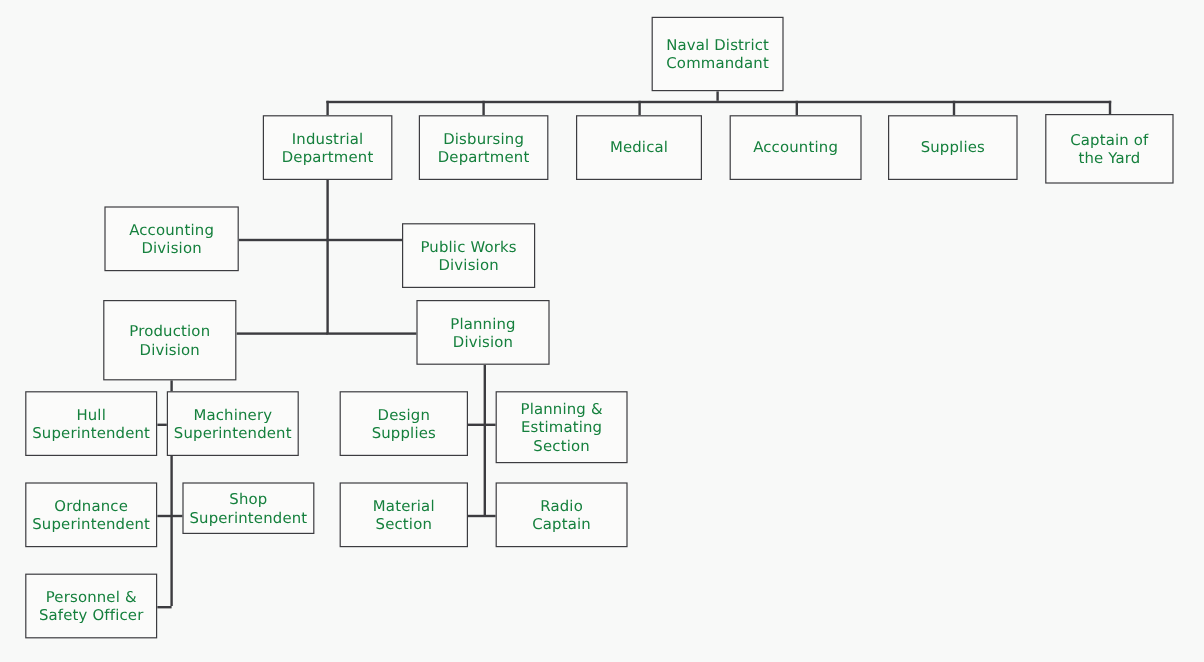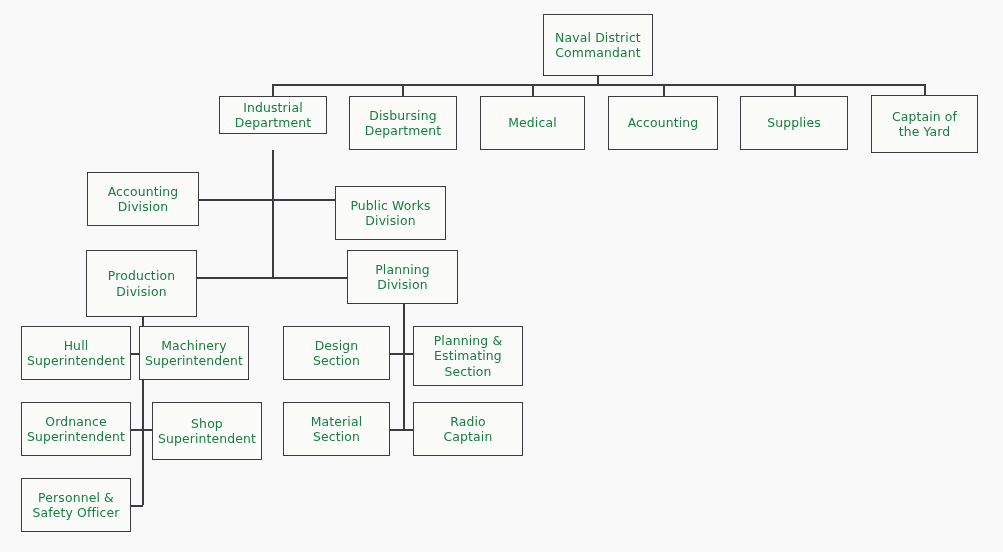--- a/index.html
+++ b/index.html
@@ -65,21 +65,21 @@
     <div class="conn h" style="left: 272px; top: 277px; width: 76px;"></div>
     <div class="conn v" style="left: 142px; top: 304px; height: 201px;"></div>
     <div class="conn h" style="left: 131px; top: 353px; width: 22px;"></div>
     <div class="conn h" style="left: 131px; top: 429px; width: 22px;"></div>
     <div class="conn h" style="left: 131px; top: 505px; width: 12px;"></div>
     <div class="conn v" style="left: 403px; top: 304px; height: 126px;"></div>
     <div class="conn h" style="left: 390px; top: 353px; width: 24px;"></div>
     <div class="conn h" style="left: 390px; top: 429px; width: 24px;"></div>
     <div class="node" style="left: 543px; top: 14px; width: 110px; height: 62px;">Naval District
 Commandant</div>
-    <div class="node" style="left: 219px; top: 96px; width: 108px; height: 38px;">Industrial
+    <div class="node" style="left: 219px; top: 96px; width: 108px; height: 54px;">Industrial
 Department</div>
     <div class="node" style="left: 349px; top: 96px; width: 108px; height: 54px;">Disbursing
 Department</div>
     <div class="node" style="left: 480px; top: 96px; width: 105px; height: 54px;">Medical</div>
     <div class="node" style="left: 608px; top: 96px; width: 110px; height: 54px;">Accounting</div>
     <div class="node" style="left: 740px; top: 96px; width: 108px; height: 54px;">Supplies</div>
     <div class="node" style="left: 871px; top: 95px; width: 107px; height: 58px;">Captain of
 the Yard</div>
     <div class="node" style="left: 87px; top: 172px; width: 112px; height: 54px;">Accounting
 Division</div>
@@ -87,27 +87,27 @@
 Division</div>
     <div class="node" style="left: 86px; top: 250px; width: 111px; height: 67px;">Production
 Division</div>
     <div class="node" style="left: 347px; top: 250px; width: 111px; height: 54px;">Planning
 Division</div>
     <div class="node" style="left: 21px; top: 326px; width: 110px; height: 54px;">Hull
 Superintendent</div>
     <div class="node" style="left: 139px; top: 326px; width: 110px; height: 54px;">Machinery
 Superintendent</div>
     <div class="node" style="left: 283px; top: 326px; width: 107px; height: 54px;">Design
-Section</div>
+Supplies</div>
     <div class="node" style="left: 413px; top: 326px; width: 110px; height: 60px;">Planning &amp;
 Estimating
 Section</div>
     <div class="node" style="left: 21px; top: 402px; width: 110px; height: 54px;">Ordnance
 Superintendent</div>
-    <div class="node" style="left: 152px; top: 402px; width: 110px; height: 58px;">Shop
+    <div class="node" style="left: 152px; top: 402px; width: 110px; height: 43px;">Shop
 Superintendent</div>
     <div class="node" style="left: 283px; top: 402px; width: 107px; height: 54px;">Material
 Section</div>
     <div class="node" style="left: 413px; top: 402px; width: 110px; height: 54px;">Radio
 Captain</div>
     <div class="node" style="left: 21px; top: 478px; width: 110px; height: 54px;">Personnel &amp;
 Safety Officer</div>
   </div>
 
 </body></html>

